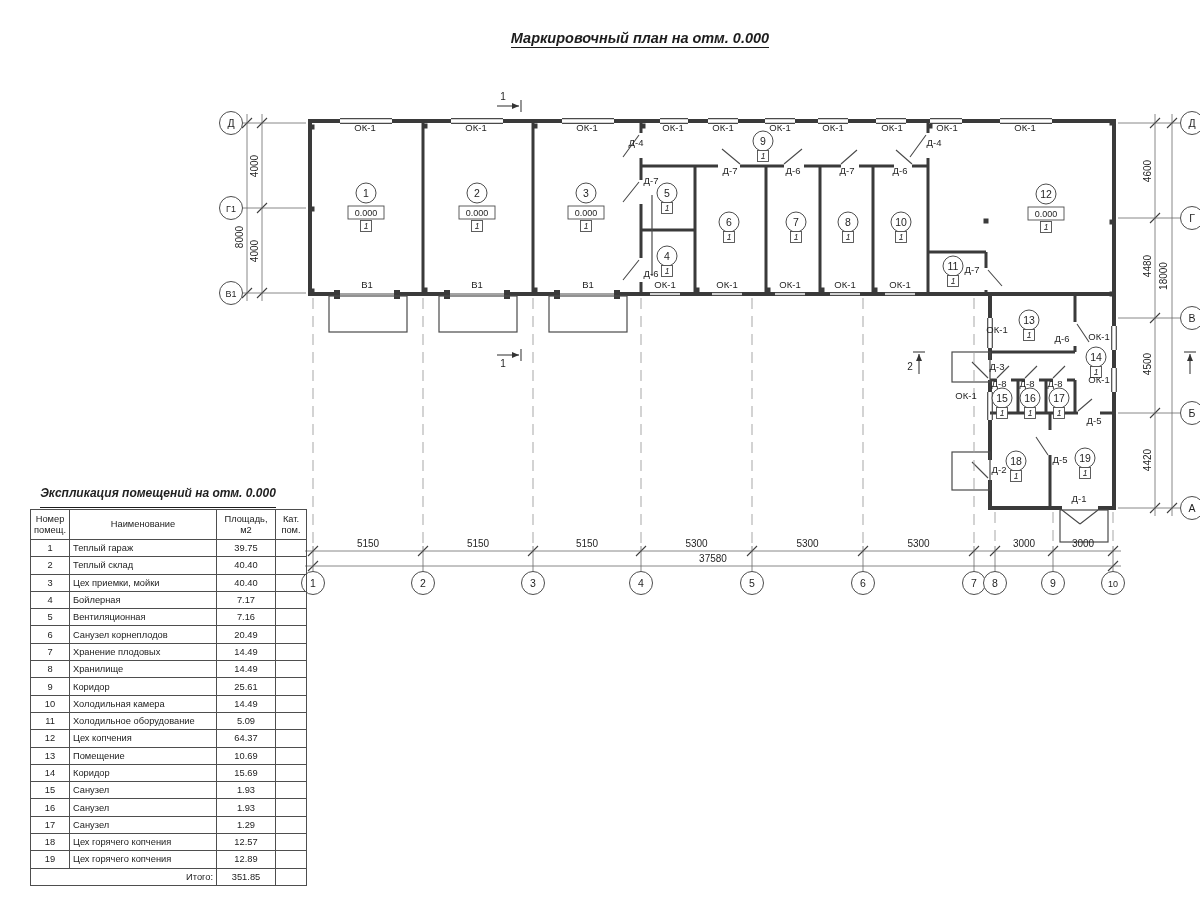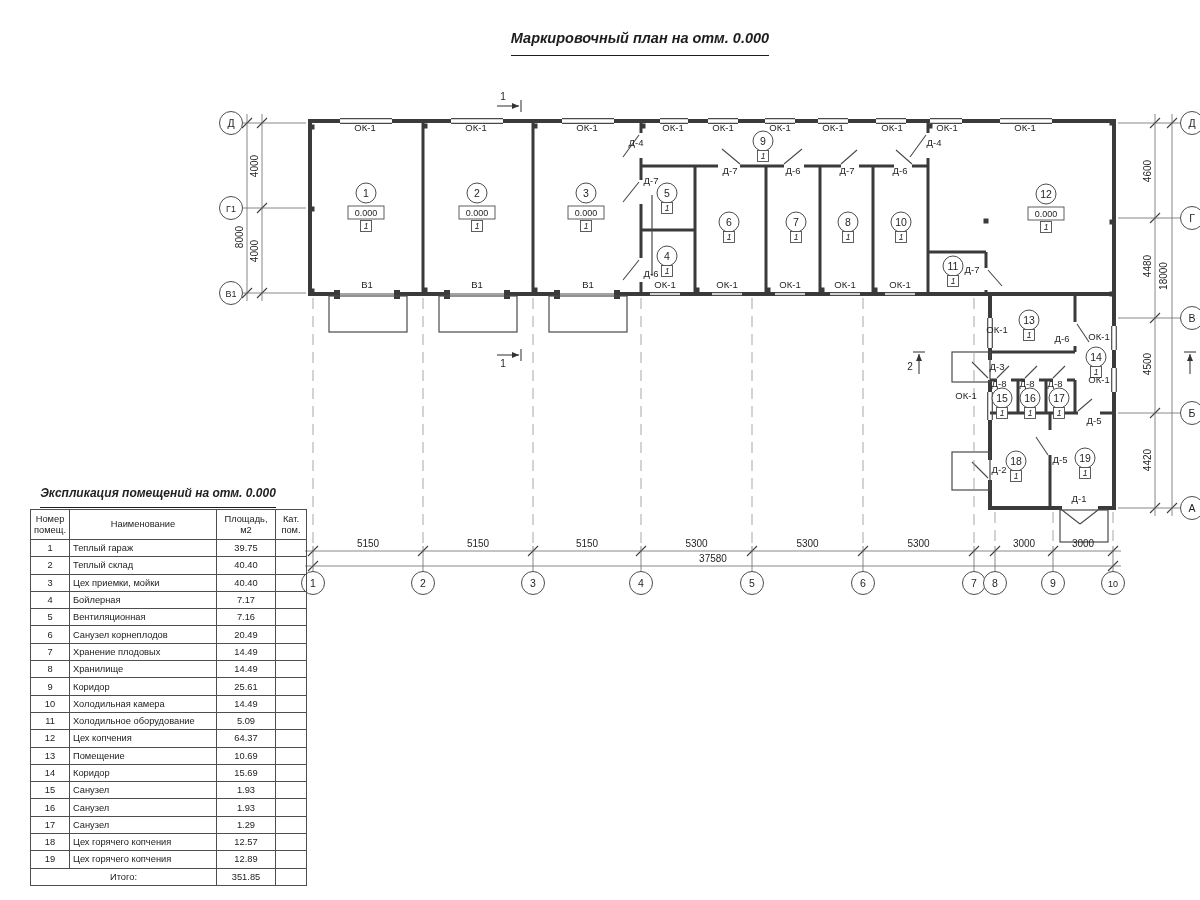--- a/index.html
+++ b/index.html
@@ -1,20 +1,20 @@
 <!DOCTYPE html>
 <html><head>
 <meta charset="utf-8">
 <style>
   html,body{margin:0;padding:0;background:#fff;}
   #canvas{position:relative;width:1200px;height:900px;background:#ffffff;overflow:hidden;
           font-family:"Liberation Sans",sans-serif;color:#222;}
   #main-title{position:absolute;left:430px;top:30px;width:420px;text-align:center;
       font-size:14.5px;font-style:italic;font-weight:600;color:#1d1d1d;}
-  #main-title span{border-bottom:1.3px solid #1d1d1d;padding-bottom:9px;}
+  #main-title span{border-bottom:1.3px solid #1d1d1d;padding-bottom:1px;}
   #plan-svg{position:absolute;left:0;top:0;}
   
   .w4{stroke:#3a3a3a;stroke-width:4;fill:none;}
   .w3{stroke:#3a3a3a;stroke-width:3;fill:none;}
   .w1{stroke:#4a4a4a;stroke-width:1.2;fill:none;}
   .thin{stroke:#6b6b6b;stroke-width:0.8;fill:none;}
   .dimline{stroke:#6b6b6b;stroke-width:0.8;fill:none;}
   .dash{stroke:#9d9d9d;stroke-width:0.9;fill:none;stroke-dasharray:11 7;}
   .tk{stroke:#3f3f3f;stroke-width:1.1;}
   .pil{fill:#3a3a3a;}
@@ -36,21 +36,21 @@
   #expl-title span{border-bottom:1.2px solid #1d1d1d;padding-bottom:7px;}
   table.expl{border-collapse:collapse;width:254px;table-layout:fixed;}
   table.expl th,table.expl td{border:1px solid #4e4e4e;font-size:9.3px;font-weight:normal;
       padding:0 3px;height:16.3px;overflow:hidden;white-space:nowrap;}
   table.expl th{height:29px;text-align:center;white-space:normal;line-height:1.15;}
   table.expl{border:1.5px solid #3c3c3c;}
   .c-num{width:32px;text-align:center;margin-left:17px;}
   .c-name{width:140px;text-align:left;margin-left:20px;}
   .c-area{width:52px;text-align:center;}
   .c-cat{width:24px;text-align:center;}
-  .tot{text-align:center;padding-right:5px;}
+  .tot{text-align:right;padding-right:5px;}
 </style>
 </head>
 <body>
 
 <div id="canvas">
 
   <div id="main-title">
     <span>Маркировочный план на отм. 0.000</span>
   </div>
 

